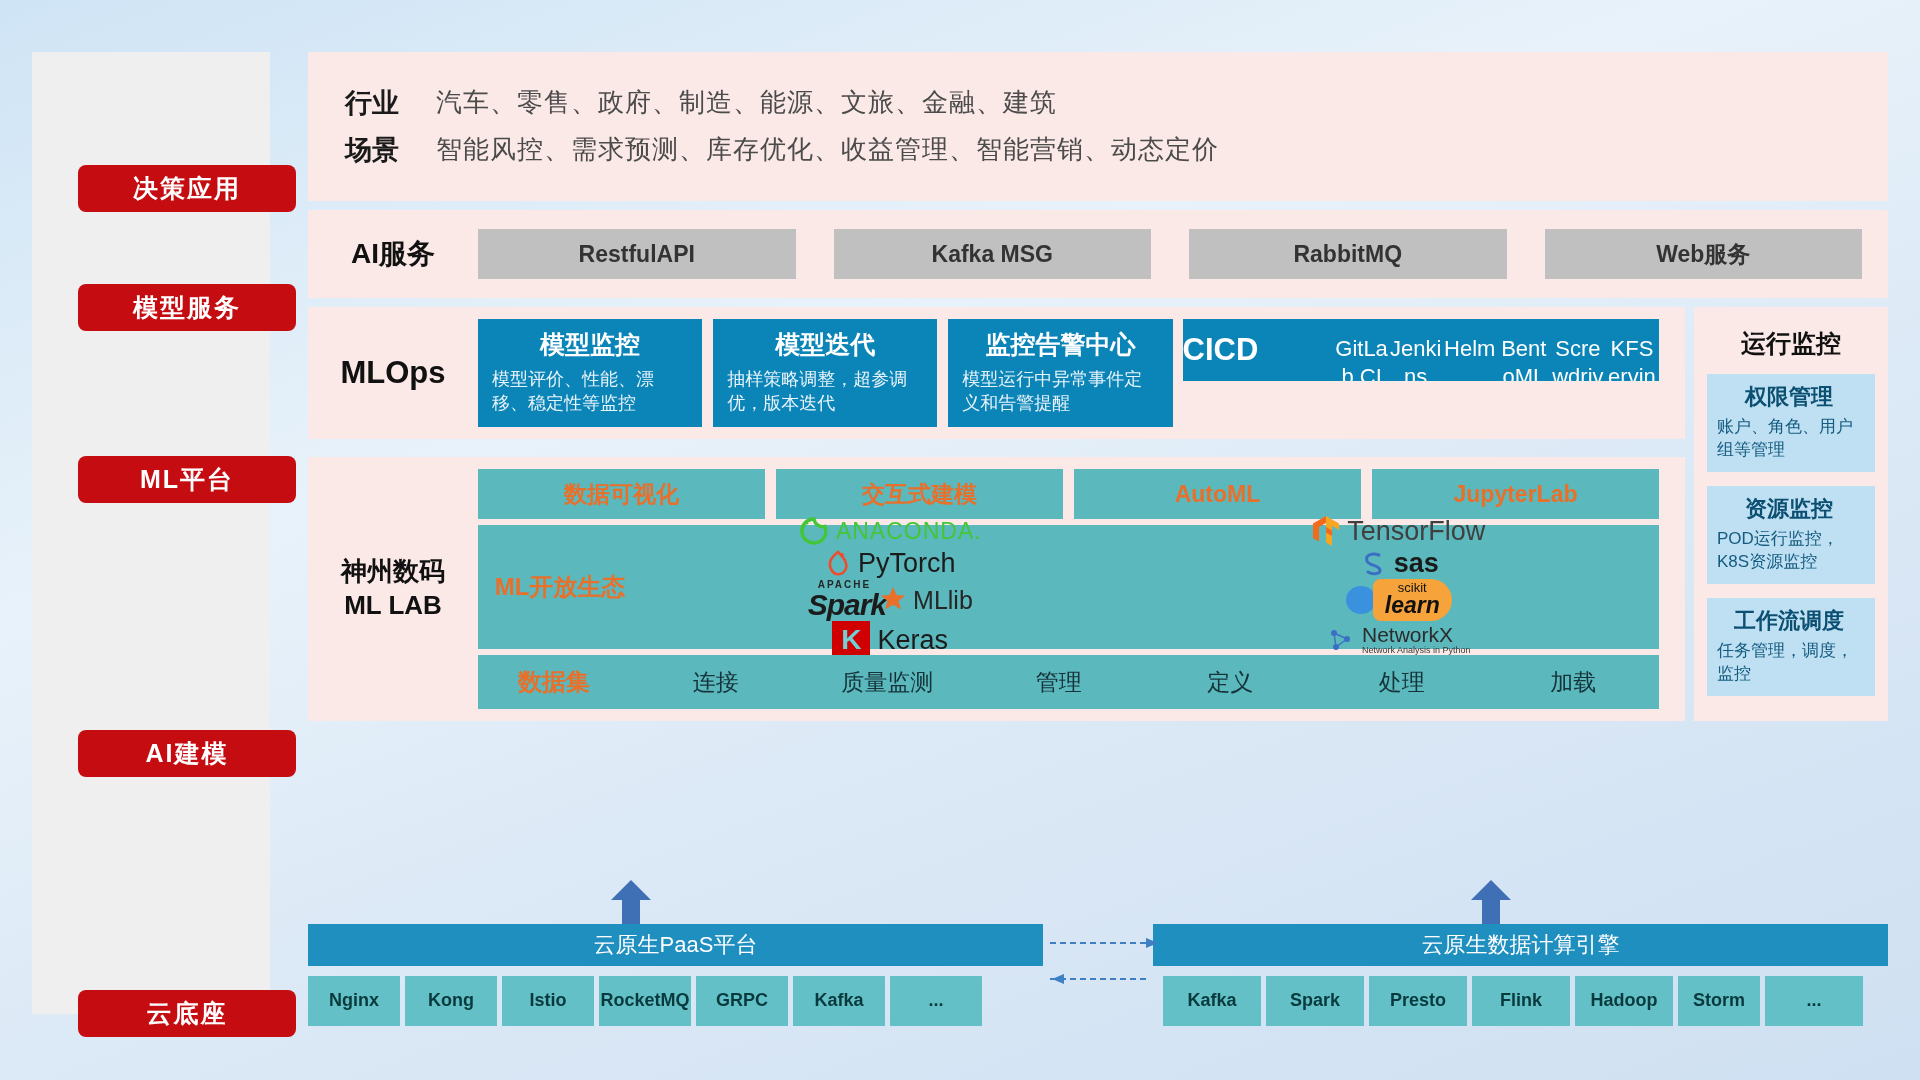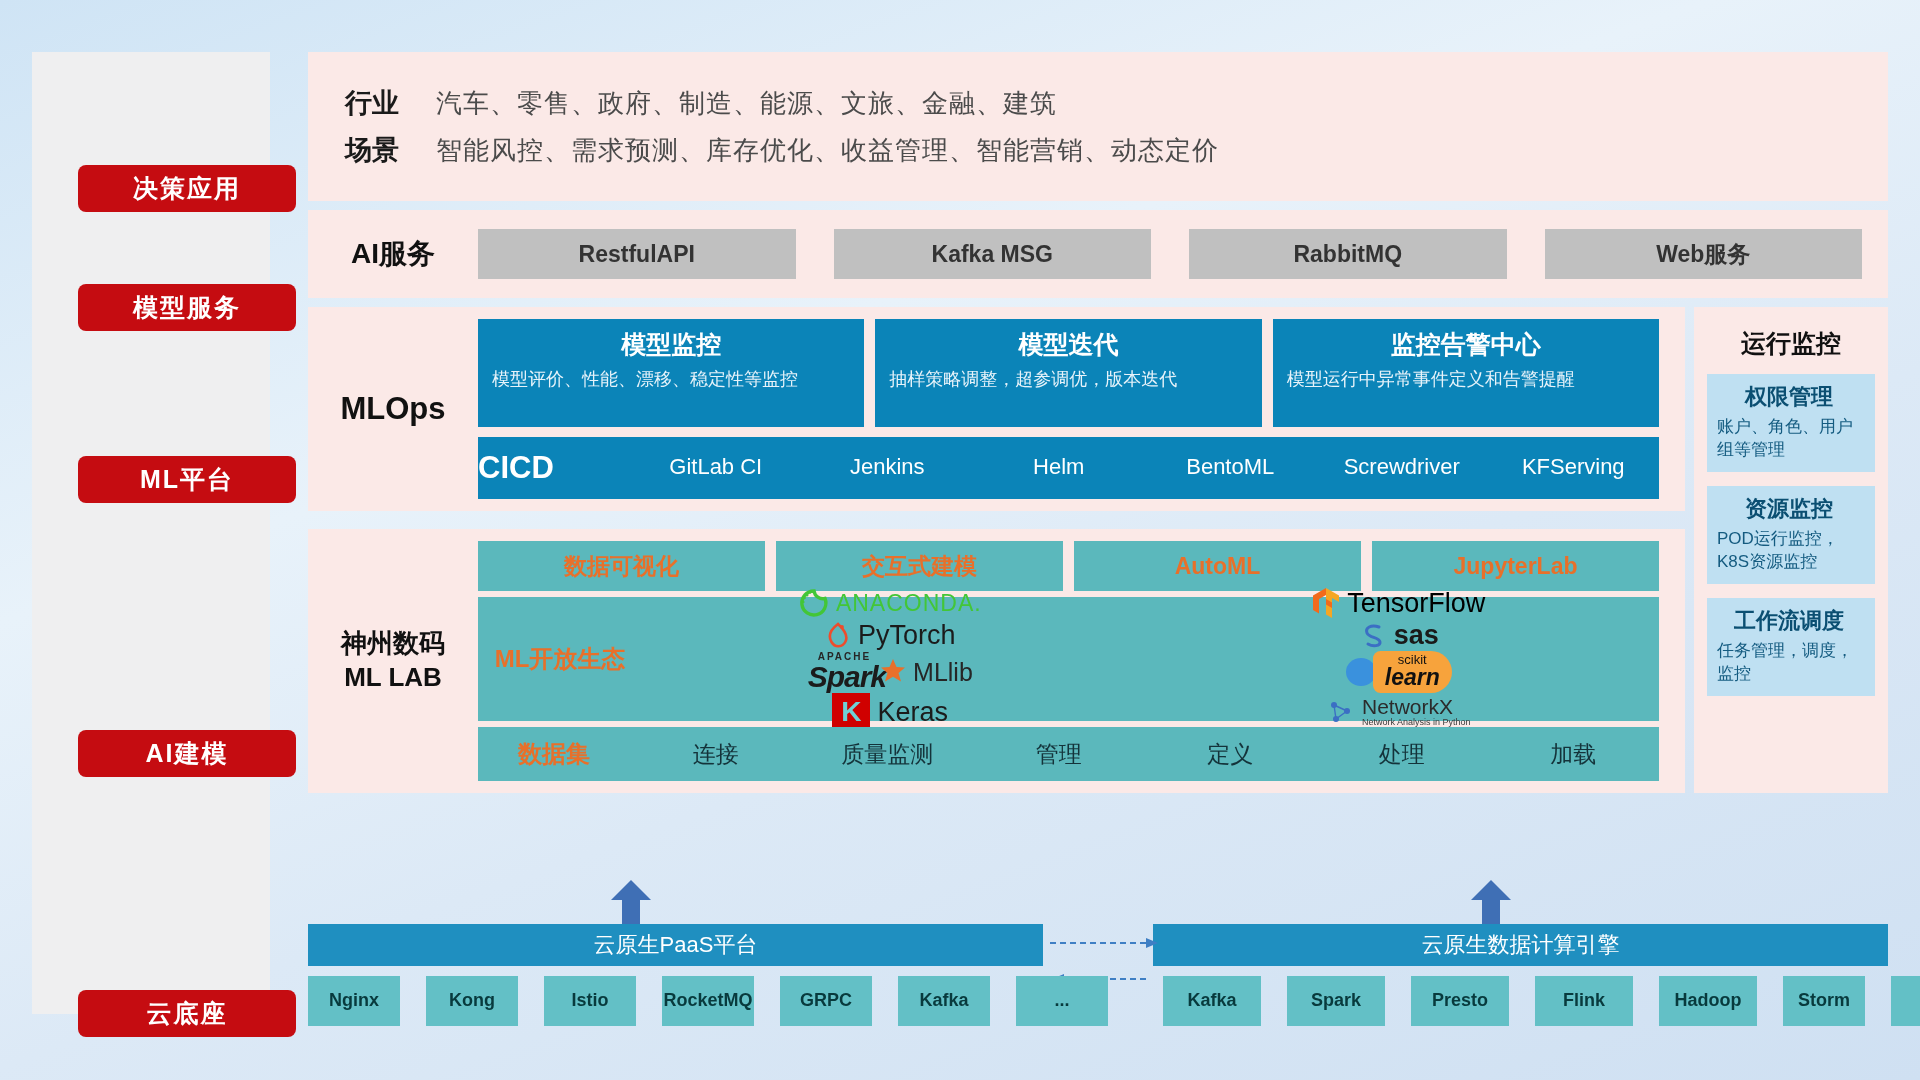--- a/index.html
+++ b/index.html
@@ -28,21 +28,21 @@
   .rail-chip.r5{top:938px;}
 
   
   .main{position:absolute;left:308px;top:52px;width:1580px;}
 
   .band{background:#fbe9e7;}
   .band + .band{margin-top:9px;}
 
   
   .band-top{padding:22px 0 22px 0;}
-  .kv{display:flex;align-items:center;margin:11px 0;}
+  .kv{display:flex;align-items:flex-start;margin:11px 0;}
   .kv-key{
     width:128px;text-align:center;font-size:27px;font-weight:bold;color:#1a1a1a;
     flex:0 0 128px;
   }
   .kv-val{font-size:26px;color:#4b4b4b;letter-spacing:1px;}
 
   
   .band-ai{display:flex;align-items:center;padding:19px 26px 19px 0;}
   .band-ai .lbl{
     width:170px;flex:0 0 170px;text-align:center;
@@ -58,21 +58,21 @@
   
   .split{display:flex;gap:9px;margin-top:9px;align-items:stretch;}
   .split-left{flex:1;display:flex;flex-direction:column;gap:9px;}
   .split-right{width:194px;flex:0 0 194px;background:#fbe9e7;display:flex;flex-direction:column;align-items:center;padding-top:12px;}
 
   .band-mlops{display:flex;padding:12px 26px 12px 0;align-items:stretch;}
   .band-mlops .lbl{
     width:170px;flex:0 0 170px;display:flex;align-items:center;justify-content:center;
     font-size:31px;font-weight:bold;color:#111;
   }
-  .mlops-col{flex:1;display:flex;flex-direction:column;gap:10px;}
+  .mlops-col{flex:1;display:flex;flex-direction:row;gap:10px;}
   .mlops-top{display:flex;gap:11px;}
   .mlops-card{
     flex:1;background:#0b84b8;color:#fff;height:108px;padding:9px 14px 0 14px;
     box-sizing:border-box;overflow:hidden;
   }
   .mlops-card .t{font-size:25px;font-weight:bold;text-align:center;margin-bottom:6px;}
   .mlops-card .d{font-size:18px;line-height:1.35;color:#e7f3fa;}
   .cicd{
     background:#0b84b8;color:#fff;height:62px;display:flex;align-items:flex-start;
     overflow:hidden;
@@ -130,34 +130,34 @@
 
   .plat-row{position:absolute;top:44px;left:0;width:1580px;display:flex;gap:0;}
   .plat-bar{
     height:42px;background:#1f8fc0;color:#fff;display:flex;align-items:center;justify-content:center;
     font-size:22px;
   }
   .plat-left{width:735px;}
   .plat-right{width:735px;margin-left:110px;}
 
   .chips-row{position:absolute;top:96px;left:0;width:1580px;}
-  .chip-group{position:absolute;display:flex;gap:26px;}
+  .chip-group{position:absolute;display:flex;gap:5px;}
   .chip{
     background:#63c0c6;color:#083a3d;font-size:18px;font-weight:bold;
     height:50px;display:flex;align-items:center;justify-content:center;
     text-align:center;line-height:1.1;padding:0 4px;box-sizing:border-box;
   }
   .dashed{position:absolute;left:742px;top:54px;width:110px;}
   .dashed .ln{position:absolute;left:0;width:96px;border-top:2px dashed #3f7fc4;}
 
   
   .logo{display:flex;align-items:center;gap:7px;}
   .logo-txt{font-weight:bold;}
   .anaconda .logo-txt{color:#43c637;font-size:23px;letter-spacing:1px;font-weight:normal;}
-  .tf .logo-txt{color:#000000;font-size:27px;font-weight:normal;}
+  .tf .logo-txt{color:#404040;font-size:27px;font-weight:normal;}
   .pt .logo-txt{color:#1b1b1b;font-size:27px;font-weight:normal;}
   .sas .logo-txt{color:#1a1a1a;font-size:27px;font-weight:bold;}
   .spark .logo-txt{color:#262626;font-size:25px;font-weight:normal;}
   .keras .logo-txt{color:#1b1b1b;font-size:27px;font-weight:normal;}
   .nx .logo-txt{color:#2b2b2b;font-size:21px;font-weight:normal;}
   .spark-word{
     font-style:italic;font-weight:bold;font-size:30px;color:#1b1b1b;letter-spacing:-1px;
   }
   .keras-k{
     width:38px;height:38px;background:#d00000;color:#6fd0d6;font-size:28px;font-weight:bold;

